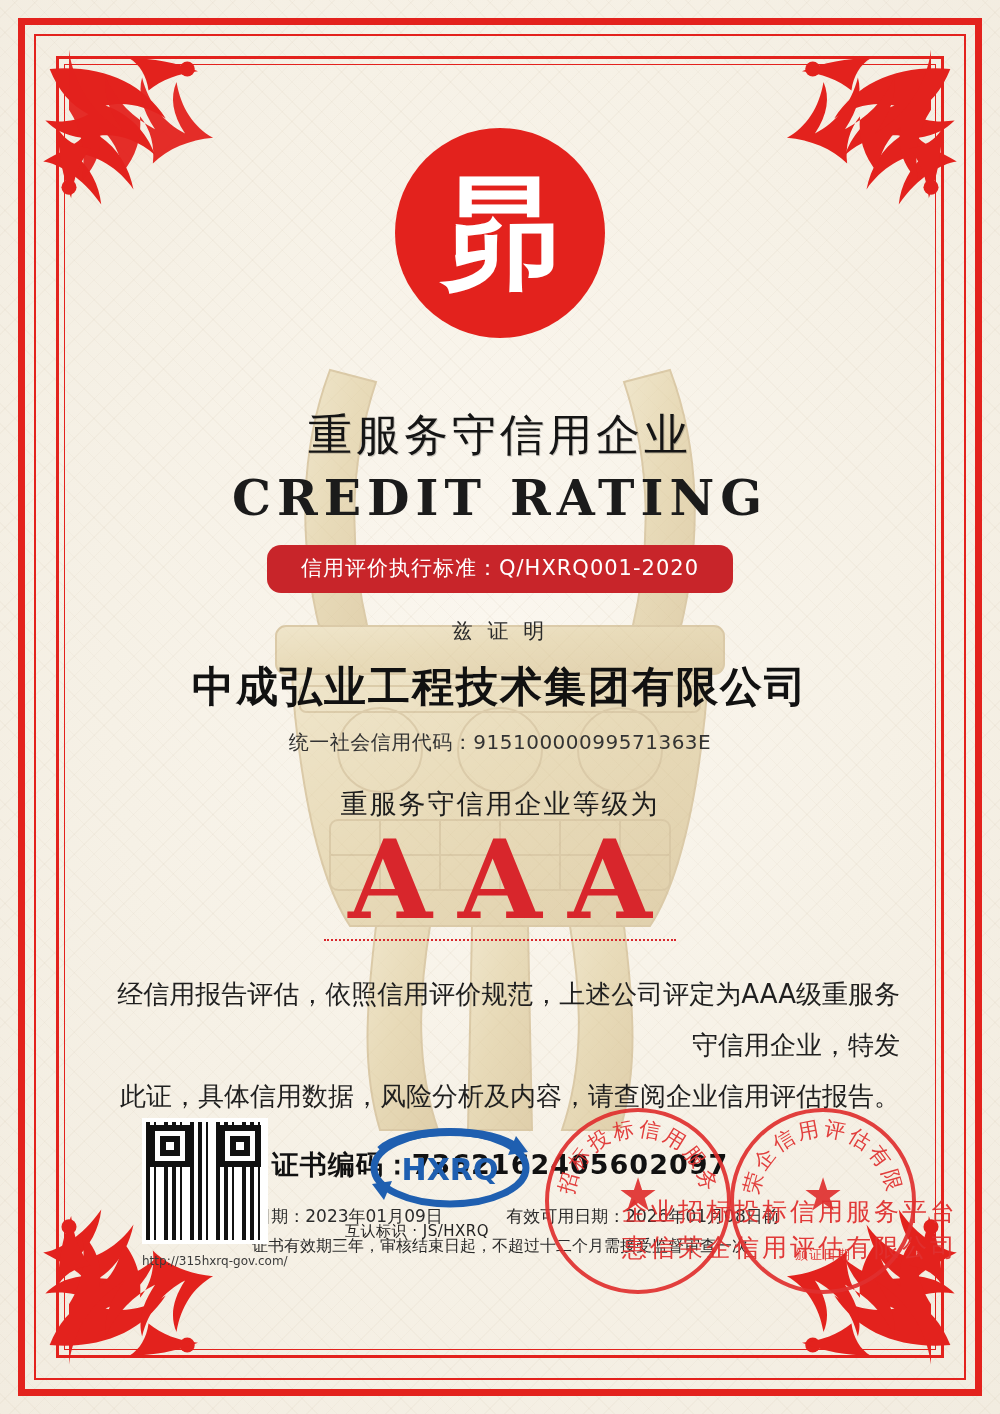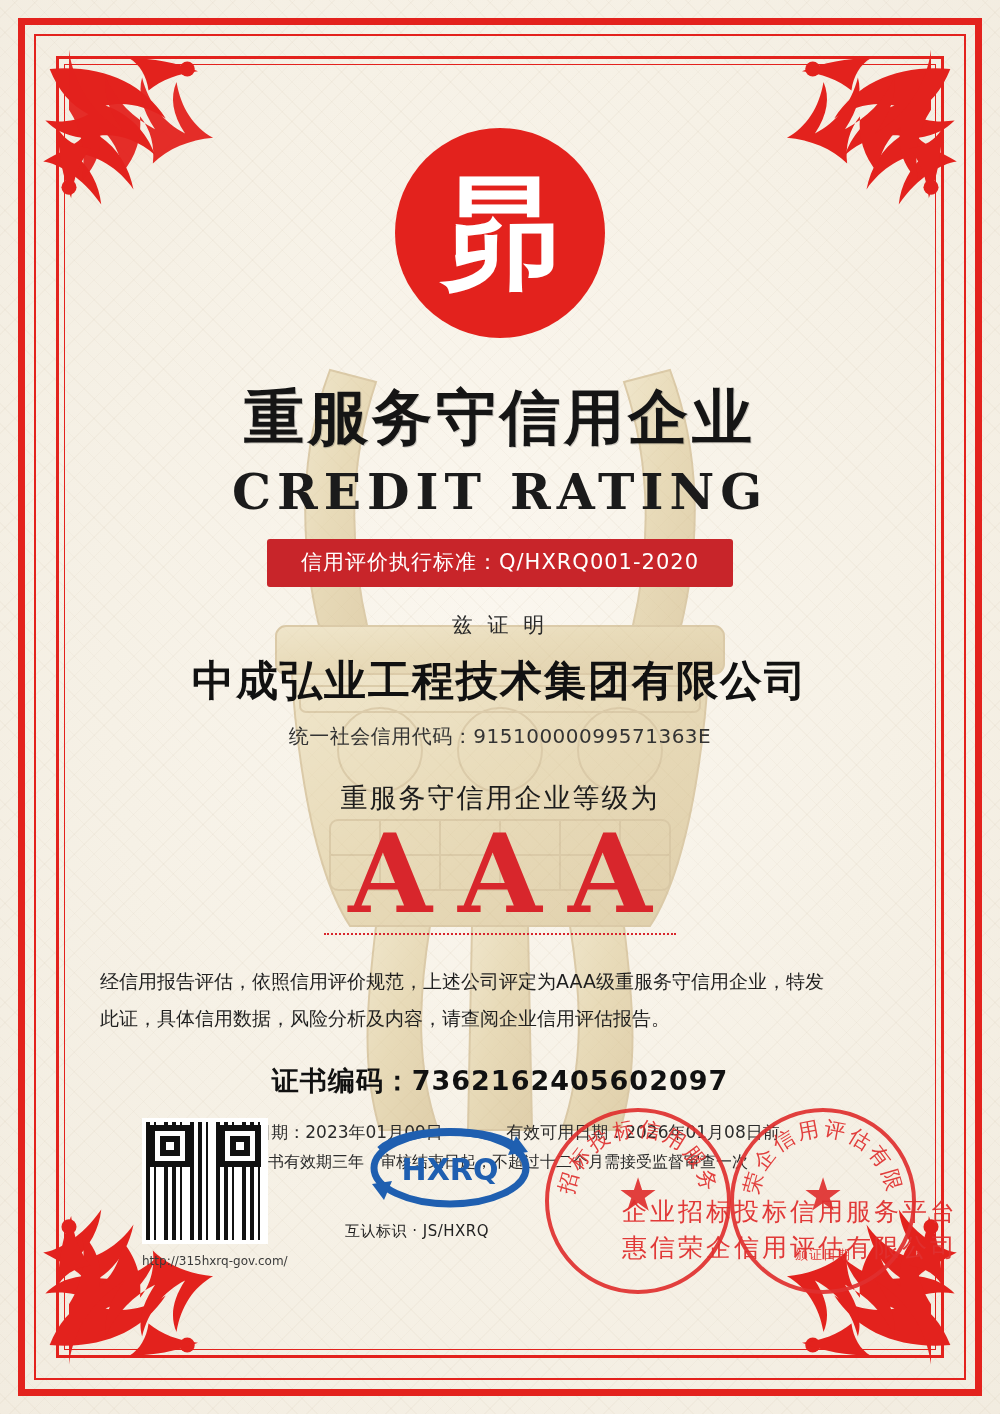--- a/index.html
+++ b/index.html
@@ -96,45 +96,45 @@
     align-items: center;
     justify-content: center;
     color: #fff;
     font-family: "DejaVu Serif", serif;
     font-size: 120px;
     font-weight: 700;
     letter-spacing: 0;
     line-height: 1;
   }
   .title-cn {
-    margin-top: 40px;
-    font-family: "DejaVu Sans", sans-serif;
-    font-size: 60px;
-    font-weight: 700;
+    margin-top: 68px;
+    font-family: "DejaVu Sans", sans-serif;
+    font-size: 44px;
+    font-weight: 400;
     letter-spacing: 4px;
     color: #151515;
     text-shadow: 1px 1px 0 rgba(0,0,0,0.18);
   }
   .title-en {
     margin-top: 4px;
     font-family: "DejaVu Serif", serif;
     font-size: 49px;
     font-weight: 700;
     letter-spacing: 6px;
     color: #1b1b1b;
   }
   .standard-badge {
     display: inline-block;
     margin-top: 18px;
     padding: 9px 34px 11px;
     background: #c8252a;
     color: #fff;
     font-size: 21px;
     letter-spacing: 1px;
-    border-radius: 3px;
+    border-radius: 14px;
     font-family: "DejaVu Sans", sans-serif;
   }
   .hereby {
     margin-top: 24px;
     font-size: 21px;
     color: #2a2a2a;
     letter-spacing: 4px;
     font-family: "DejaVu Sans", sans-serif;
   }
   .company {
@@ -170,24 +170,24 @@
     line-height: 1.05;
   }
   .grade-rule {
     width: 352px;
     margin: 2px auto 0;
     border-top: 2px dotted #d8262c;
   }
   .statement {
     margin: 28px auto 0;
     max-width: 800px;
-    font-size: 19px;
+    font-size: 26px;
     line-height: 1.95;
     color: #1f1f1f;
-    text-align: left;
+    text-align: right;
     font-family: "DejaVu Sans", sans-serif;
   }
   .cert-no {
     margin-top: 26px;
     font-size: 27px;
     font-weight: 700;
     color: #111;
     letter-spacing: 1px;
     font-family: "DejaVu Sans", sans-serif;
   }

